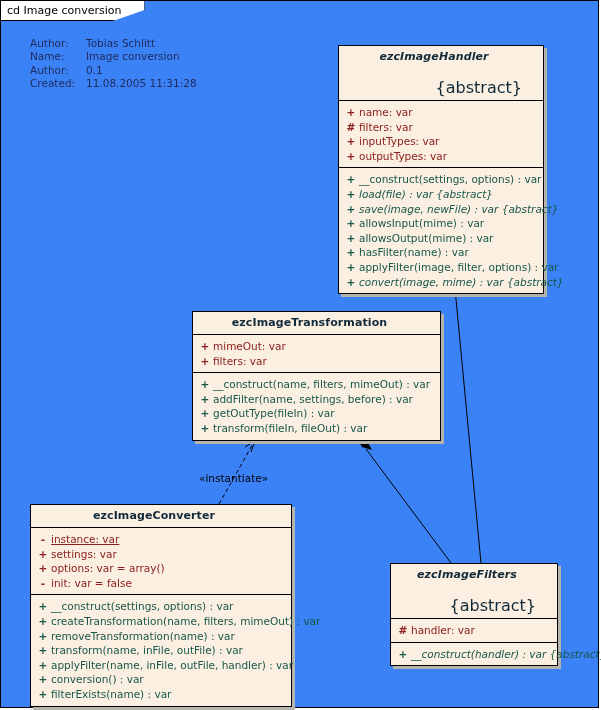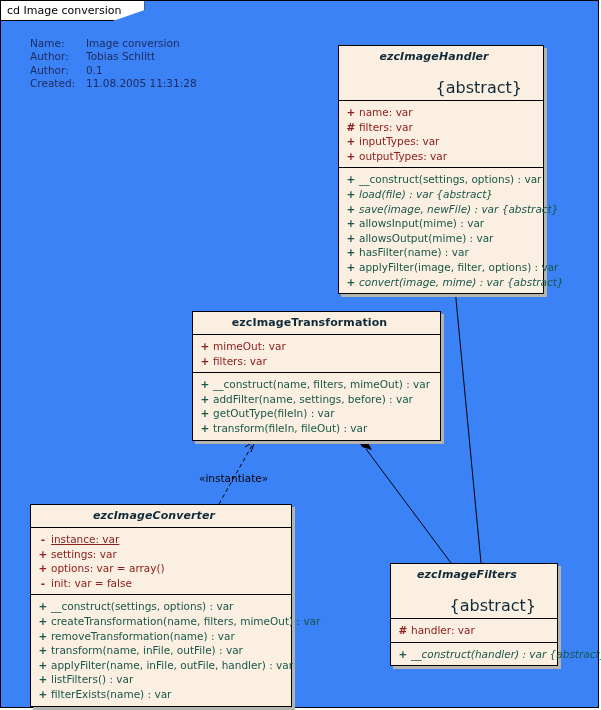--- a/index.html
+++ b/index.html
@@ -131,26 +131,26 @@
 <div id="diagram-frame">
 
   <div id="frame-tab">
     <span>cd Image conversion</span>
   </div>
 
   <div id="meta-block">
     <table>
       <tbody>
           <tr>
+        <td class="k">Author:</td>
+        <td>Tobias Schlitt</td>
+      </tr>
+      <tr>
         <td class="k">Name:</td>
         <td>Image conversion</td>
-      </tr>
-      <tr>
-        <td class="k">Author:</td>
-        <td>Tobias Schlitt</td>
       </tr>
       <tr>
         <td class="k">Author:</td>
         <td>0.1</td>
       </tr>
       <tr>
         <td class="k">Created:</td>
         <td>11.08.2005 11:31:28</td>
       </tr>
     </tbody>
@@ -264,21 +264,21 @@
         <span class="mem">getOutType(fileIn) : var</span>
       </div>
       <div class="uml-row">
         <span class="vis">+</span>
         <span class="mem">transform(fileIn, fileOut) : var</span>
       </div>
     </div>
   </div>
 
   <div class="uml-class" style="left:29px; top:503px; width:262px;">
-    <div class="uml-header" style="padding-bottom:5px;font-style:italic;">
+    <div class="uml-header" style="padding-bottom:5px;">
       <div class="uml-name">ezcImageConverter</div>
     </div>
     <div class="uml-compartment attrs">
       <div class="uml-row">
         <span class="vis">-</span>
         <span class="mem static">instance:  var</span>
       </div>
       <div class="uml-row">
         <span class="vis">+</span>
         <span class="mem">settings:  var</span>
@@ -308,21 +308,21 @@
       <div class="uml-row">
         <span class="vis">+</span>
         <span class="mem">transform(name, inFile, outFile) : var</span>
       </div>
       <div class="uml-row">
         <span class="vis">+</span>
         <span class="mem">applyFilter(name, inFile, outFile, handler) : var</span>
       </div>
       <div class="uml-row">
         <span class="vis">+</span>
-        <span class="mem">listFilters() : var</span>
+        <span class="mem">conversion() : var</span>
       </div>
       <div class="uml-row">
         <span class="vis">+</span>
         <span class="mem">filterExists(name) : var</span>
       </div>
     </div>
   </div>
 
   <div class="uml-class" style="left:389px; top:562px; width:168px;">
     <div class="uml-header">

